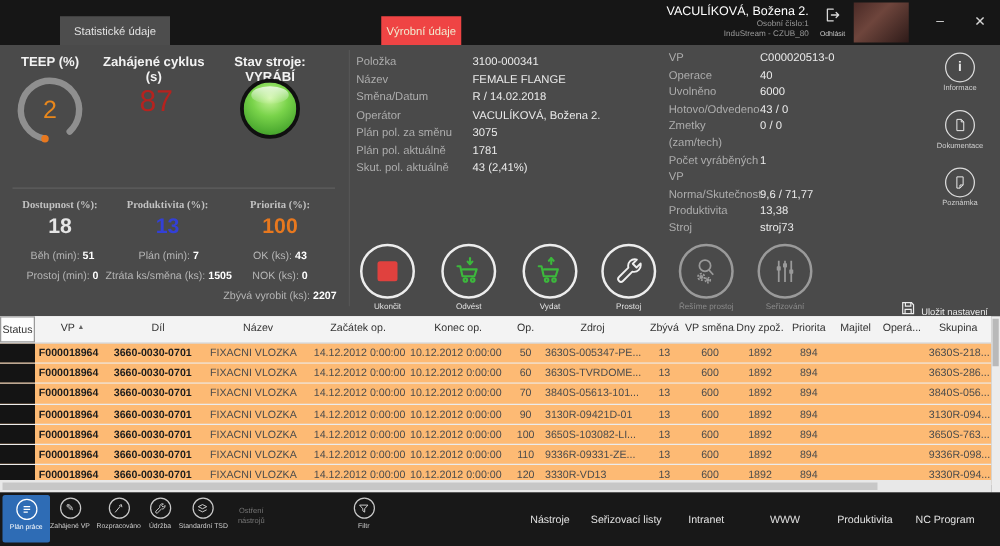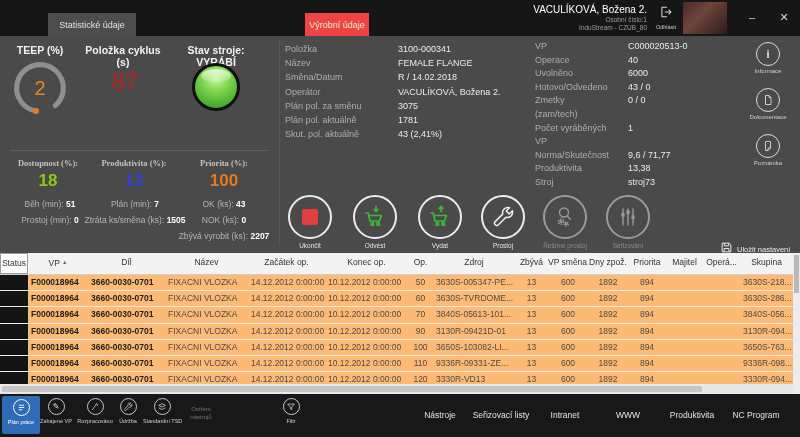--- a/index.html
+++ b/index.html
@@ -34,41 +34,41 @@
     border:3px solid #101010; cursor:pointer;
     background:radial-gradient(circle at 50% 30%, #c8f59a 0%, #79d34a 40%, #2f8f1f 100%); }
   .state-light::after { content:""; position:absolute; left:6px; top:3px; width:30px; height:14px; border-radius:50%;
     background:linear-gradient(rgba(255,255,255,.75),rgba(255,255,255,.05)); }
   .divider-h { position:absolute; left:10px; top:150px; width:258px; height:1px; background:#5f5f5f; }
   .divider-v { position:absolute; left:279px; top:40px; width:1px; height:205px; background:#555; }
 
   .kpi { position:absolute; top:158px; text-align:center; }
   .kpi .klabel { font-size:8.5px; font-weight:bold; color:#c2c2c2;font-family:Liberation Serif, serif; }
   .kpi .kvalue { font-size:17px; font-weight:bold; margin-top:3px; }
-  .kpi1 { left:6px;  width:84px; } .kpi1 .kvalue{ color:#84cc16; }
+  .kpi1 { left:6px;  width:84px; } .kpi1 .kvalue{ color:#e5e5e5; }
   .kpi2 { left:92px; width:84px; } .kpi2 .kvalue{ color:#3340d6; }
   .kpi3 { left:178px;width:92px; } .kpi3 .kvalue{ color:#e8781e; }
 
   .dcol { position:absolute; top:196px; text-align:center; font-size:8.5px; line-height:16px; color:#b5b5b5; }
   .dcol b { color:#fff; }
   .dcol1 { left:0;    width:100px; }
   .dcol2 { left:76px; width:118px; }
   .dcol3 { left:168px;width:112px; }
 
   
   .info-panel { position:absolute; }
   .ip-prod { left:285px; top:42px; width:245px; }
   .ip-ord  { left:535px; top:40px; width:205px; }
   .info-row { display:flex; }
   .ip-prod .info-row { line-height:14.2px; }
   .ip-ord  .info-row { line-height:13.6px; }
   .info-row .lbl { color:#adadad; font-size:9px; flex:0 0 auto; }
   .ip-prod .lbl { width:93px; }
   .ip-ord  .lbl { width:73px; }
-  .info-row .val { color:#ebebeb; font-size:9px; white-space:nowrap;margin-left:20px; }
+  .info-row .val { color:#ebebeb; font-size:9px; white-space:nowrap; }
 
   
   .side-ic { position:absolute; left:742px; width:52px; text-align:center; cursor:pointer; }
   .side-circle { width:24px; height:24px; border:1.3px solid #dcdcdc; border-radius:50%; margin:0 auto;
     display:flex; align-items:center; justify-content:center; color:#e8e8e8; font-size:11px; font-weight:bold; }
   .side-ic .slabel { display:block; font-size:6px; color:#cfcfcf; margin-top:2px; }
 
   
   .action { position:absolute; top:195px; width:64px; text-align:center; cursor:pointer; }
   .act-circle { width:44px; height:44px; border:2px solid #ededed; border-radius:50%; margin:0 auto;
@@ -137,21 +137,21 @@
         </svg>
       </span>
       <span class="llabel">Odhlásit</span>
     </div>
     <div class="user-photo"></div>
     <div class="winbtn min">–</div>
     <div class="winbtn cls">✕</div>
   </div>
 
   <div class="col-head" style="left:10px;top:44px;width:60px;">TEEP (%)</div>
-  <div class="col-head" style="left:78px;top:44px;width:90px;">Položka cyklus (s)</div>
+  <div class="col-head" style="left:78px;top:44px;width:90px;">Zahájené cyklus (s)</div>
   <div class="col-head" style="left:168px;top:44px;width:96px;">Stav stroje: VYRÁBÍ</div>
 
   <div class="gauge-wrap">
     <svg viewBox="0 0 60 60" width="56" height="56">
       <circle cx="30" cy="30" r="25" fill="none" stroke="#8f8f8f" stroke-width="5.5" stroke-dasharray="134 23" transform="rotate(100 30 30)" stroke-linecap="round"></circle>
       <circle cx="25.7" cy="54.6" r="3.2" fill="#e8781e"></circle>
     </svg>
   </div>
   <div class="gauge-val">2</div>
   <div class="cycle-val">87</div>

